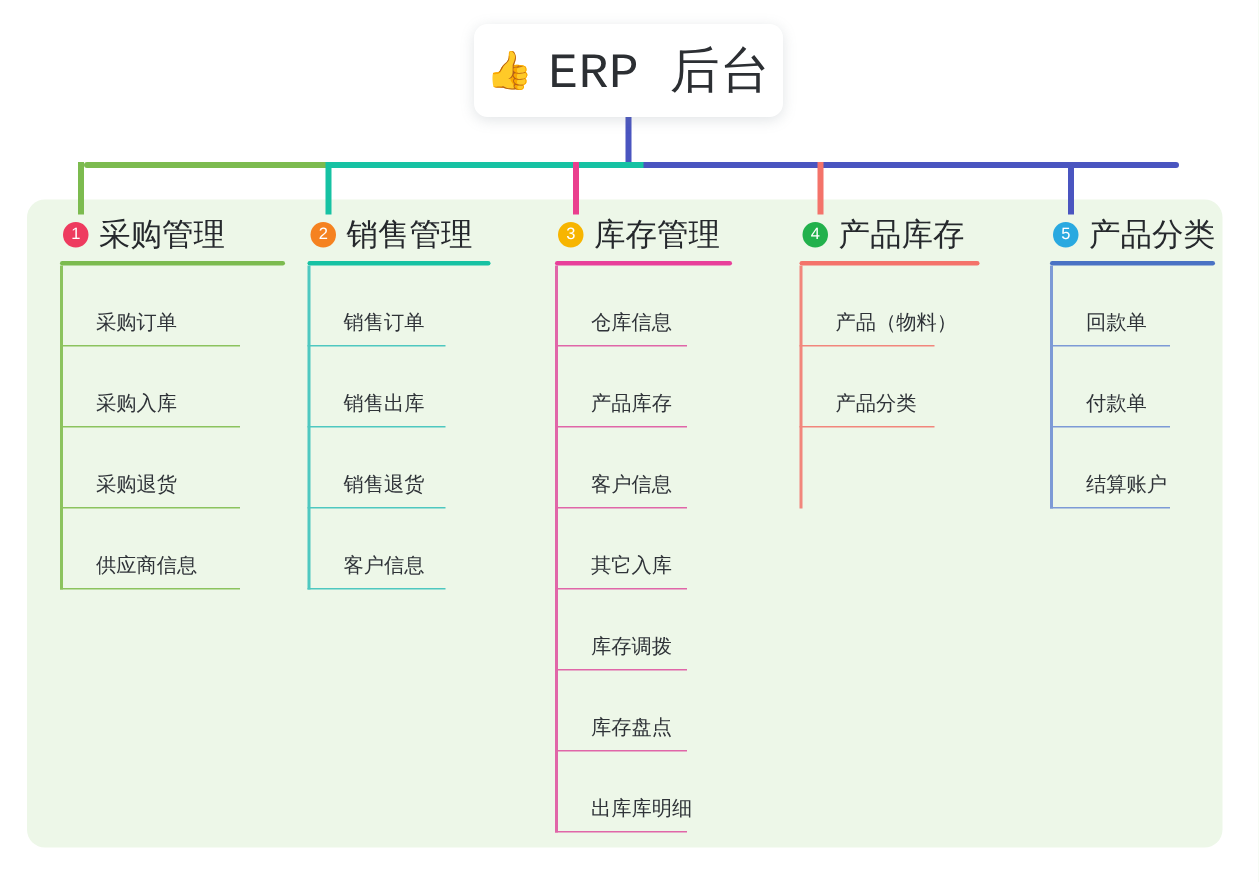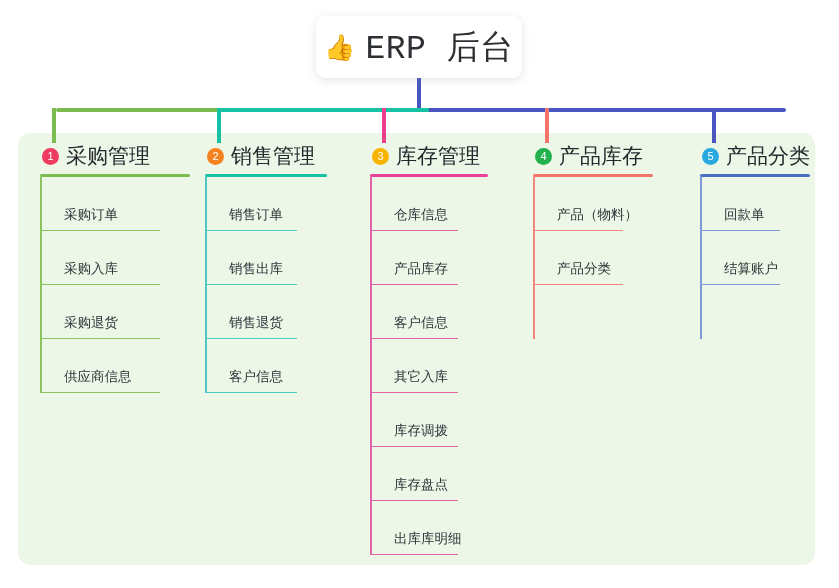--- a/index.html
+++ b/index.html
@@ -234,20 +234,24 @@
           <span class="col-title">产品分类</span>
         </div>
         <div class="head-rule" style="background: rgb(74, 114, 196); width: 110px;"></div>
         <div class="items" style="height: 162px;">
           <div class="spine" style="height: 162px; background: rgb(125, 154, 214);"></div>
           <div class="item">
             <span class="item-label">回款单</span>
             <div class="item-rule" style="background: rgb(125, 154, 214); width: 80px;"></div>
           </div>
           <div class="item">
+            <span class="item-label">付款单</span>
+            <div class="item-rule" style="background: rgb(125, 154, 214); width: 80px;"></div>
+          </div>
+          <div class="item">
             <span class="item-label">结算账户</span>
             <div class="item-rule" style="background: rgb(125, 154, 214); width: 80px;"></div>
           </div>
         </div>
       </div>
     </div>
 
 </div>
 
 </body></html>

